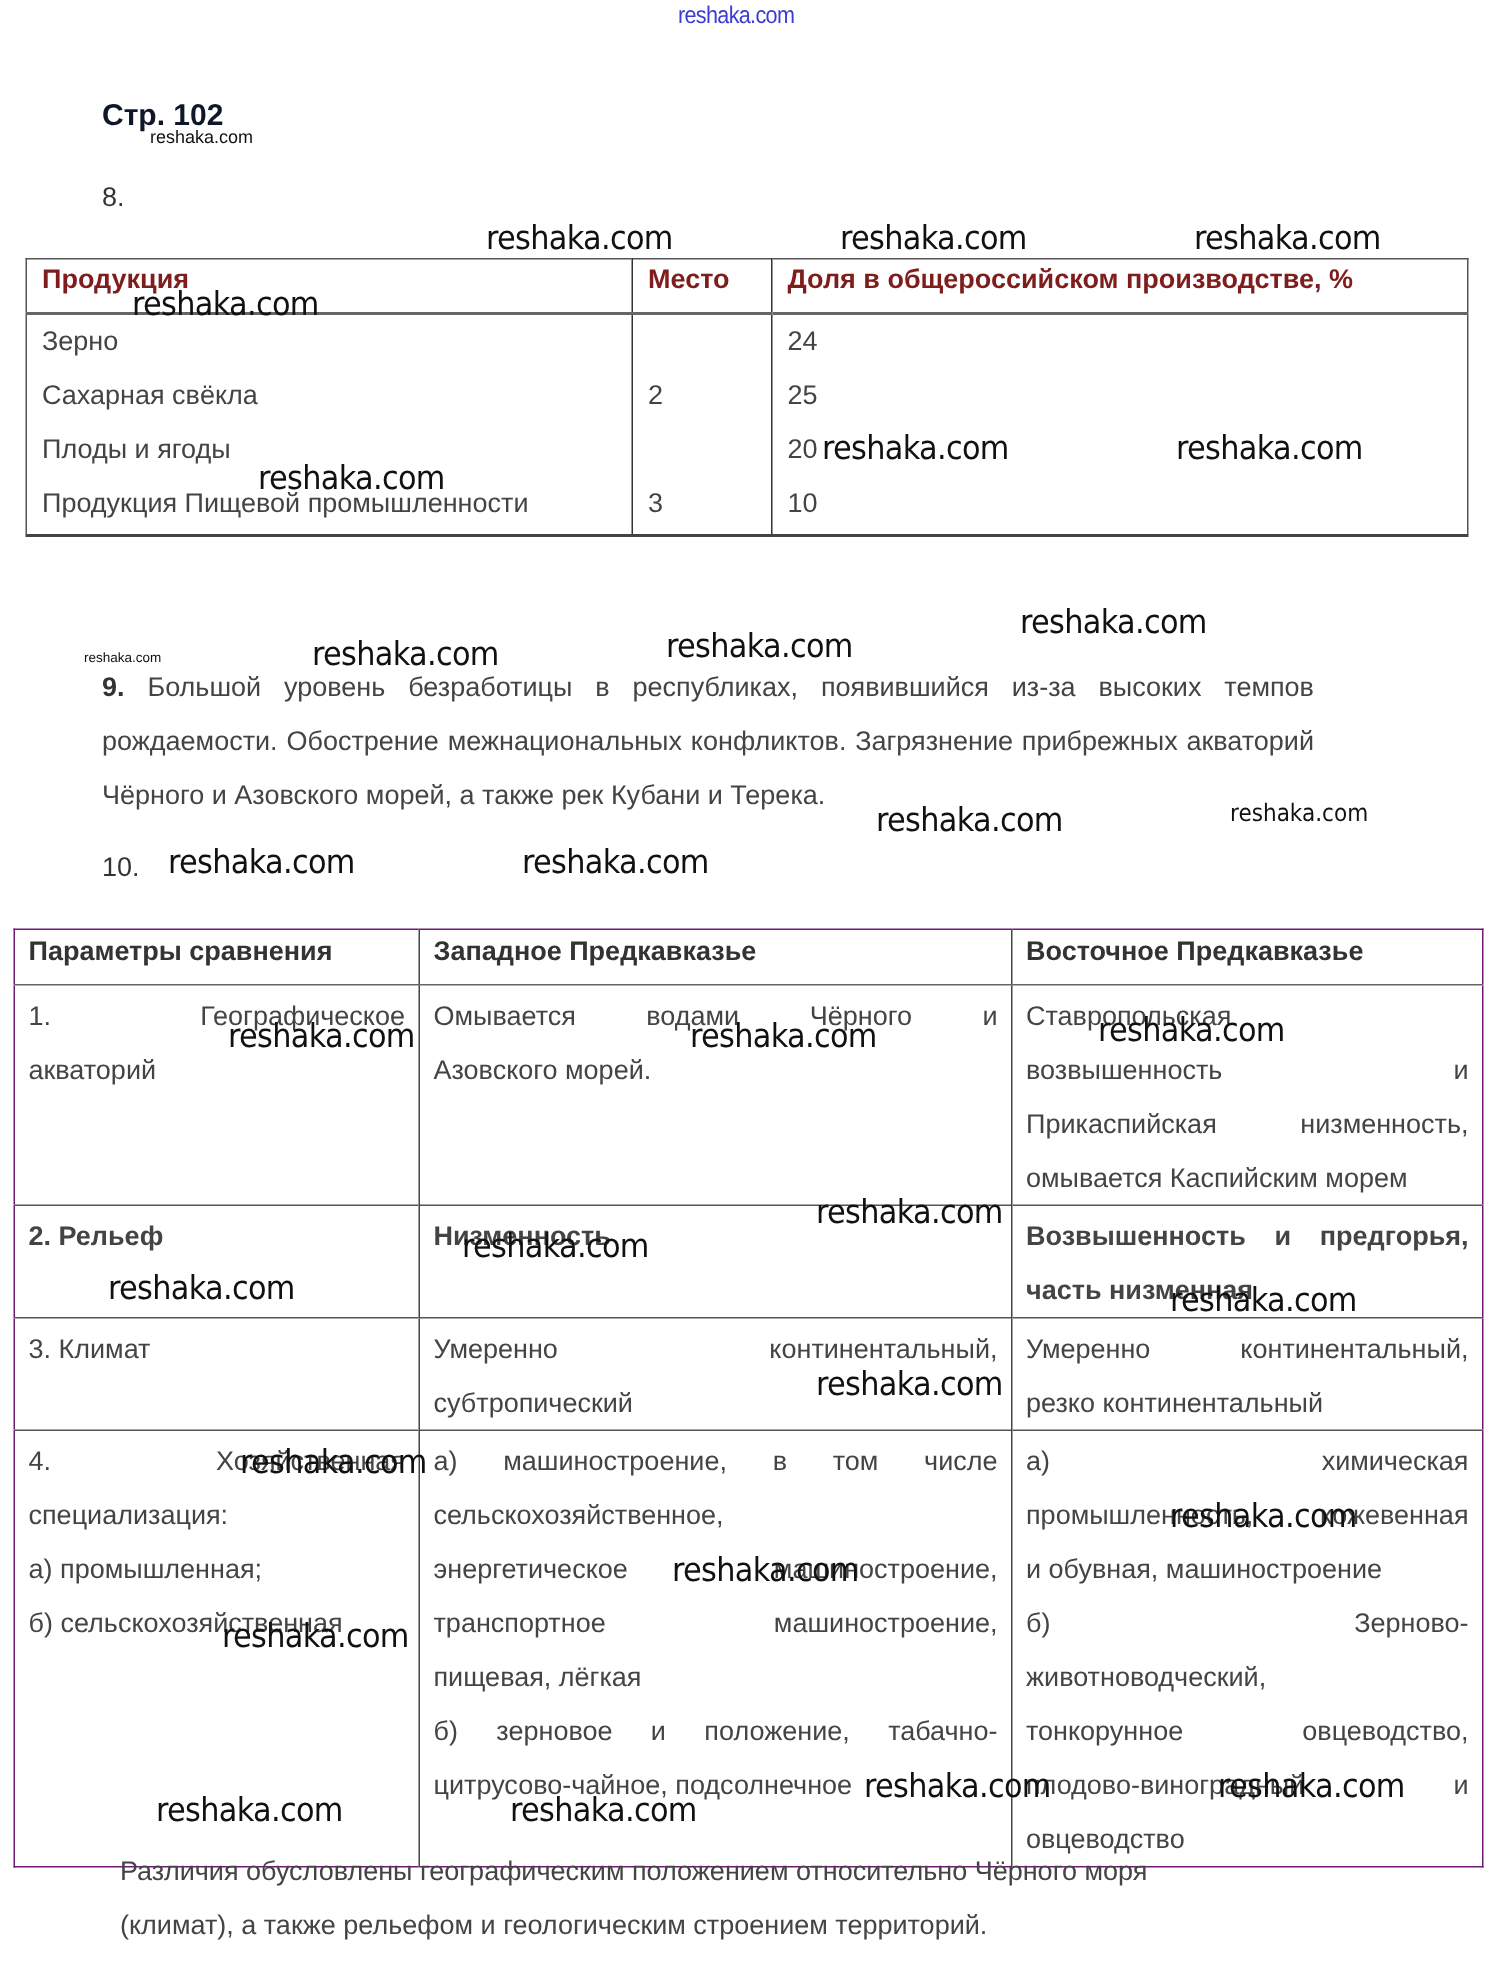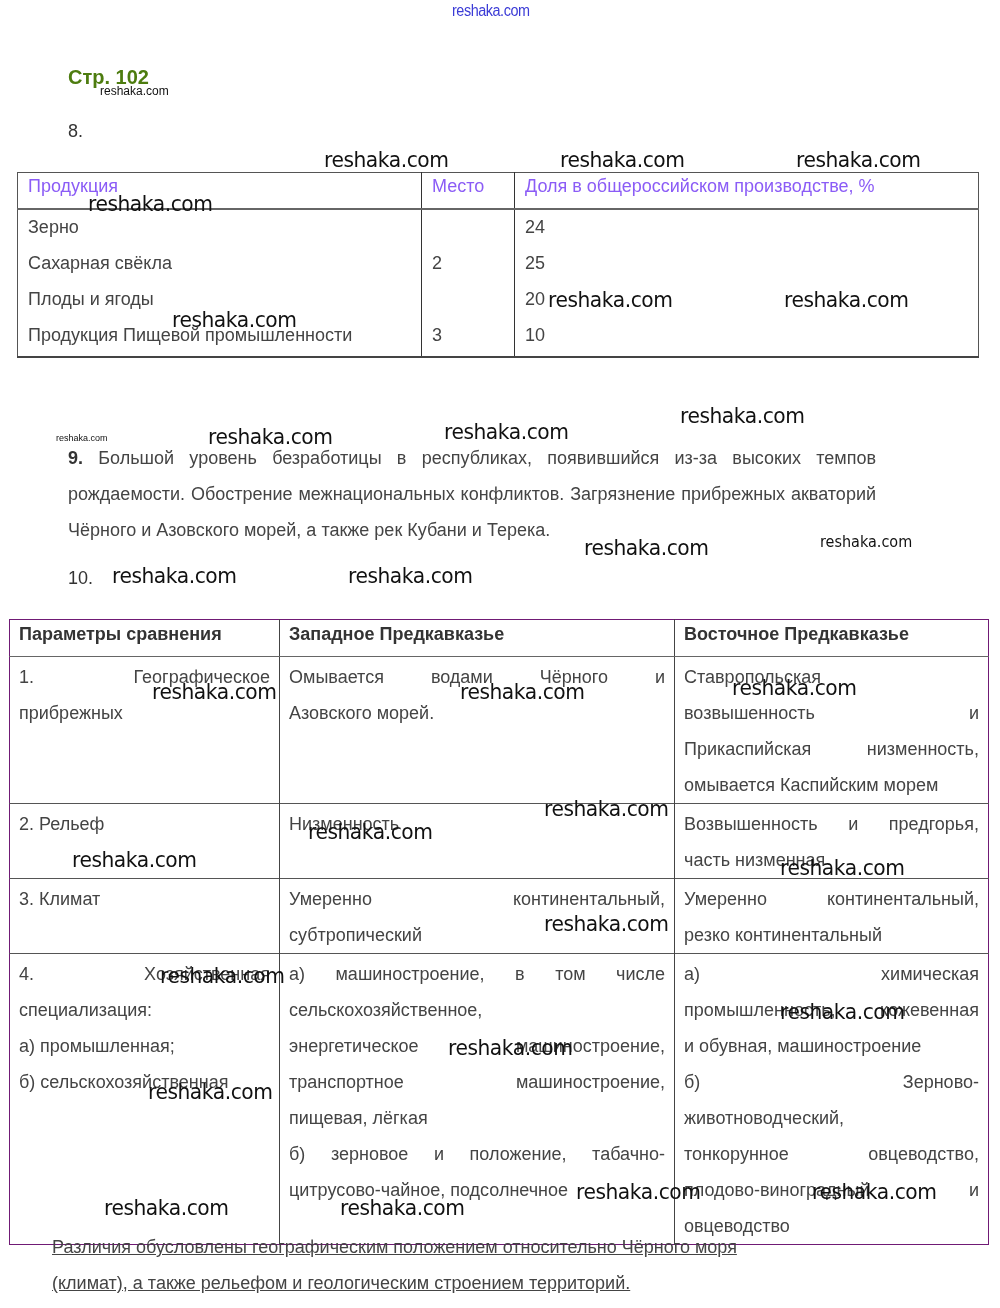--- a/index.html
+++ b/index.html
@@ -1,52 +1,52 @@
 <!DOCTYPE html>
 <html><head>
 <meta charset="utf-8">
 <style>
   html, body { margin: 0; padding: 0; background: #ffffff; }
   body { width: 1000px; height: 1308px; position: relative; overflow: hidden;
          font-family: "Liberation Sans", sans-serif; color: #3a3a3a; }
   .abs { position: absolute; }
   .top-wm { left: 452px; top: 2px; font-size: 16px; color: #3b3bd6; letter-spacing: -0.5px; transform: scaleX(0.9); transform-origin: left top; }
-  .page-title { left: 68px; top: 66px; font-size: 20px; font-weight: bold; color: #4d7c0f; }
+  .page-title { left: 68px; top: 66px; font-size: 20px; font-weight: bold; color: #0f172a; }
   .small-wm { font-size: 12px; color: #111; }
   .tiny-wm { font-size: 9px; color: #111; }
   .qnum { font-size: 18px; color: #333; }
   .wm { font-size: 22px; color: #111; font-family: "DejaVu Sans", sans-serif; letter-spacing: -0.5px; transform: scaleX(0.92); transform-origin: left top; white-space: nowrap; }
   .wm-mid { font-size: 16px; color: #111; font-family: "DejaVu Sans", sans-serif; transform: scaleX(0.9); transform-origin: left top; white-space: nowrap; }
 
   table { border-collapse: collapse; position: absolute; font-size: 18px; color: #444; }
   td, th { vertical-align: top; text-align: left; }
 
   
   .t8 { left: 17px; top: 172px; width: 962px; border: 1px solid #555; border-bottom: 2px solid #444; }
-  .t8 th { font-weight: normal; color: #8b5cf6; padding: 3px 10px 6px 10px; border-bottom: 2px solid #666; height: 26px; }
+  .t8 th { font-weight: bold; color: #7f1d1d; padding: 3px 10px 6px 10px; border-bottom: 2px solid #666; height: 26px; }
   .t8 td { padding: 0 10px; height: 36px; line-height: 30px; }
   .t8 .c1 { width: 383px; border-right: 1px solid #333; }
   .t8 .c2 { width: 72px; border-right: 1px solid #333; }
   .t8 tbody tr:first-child td { padding-top: 2px; }
 
   
   .p9 { left: 68px; top: 440px; width: 808px; font-size: 18px; line-height: 36px; text-align: justify; color: #444; }
   .p9 b { color: #333; }
 
   
   .t10 { left: 9px; top: 619px; width: 980px; border: 1px solid #701a75; }
   .t10 th { font-weight: bold; color: #333; padding: 4px 9px; height: 28px; border-bottom: 1px solid #666; }
   .t10 td { padding: 2px 9px 0 9px; line-height: 36px; text-align: justify; text-align-last: left; }
   .t10 .col1 { width: 251px; border-right: 1px solid #444; }
   .t10 .col2 { width: 376px; border-right: 1px solid #444; }
   .t10 tr.r { border-bottom: 1px solid #555; }
   .t10 .jl { display: block; text-align: justify; text-align-last: justify; }
   .t10 .ll { display: block; }
 
-  .conclusion { left: 52px; top: 1229px; width: 830px; font-size: 18px; line-height: 36px; color: #444; text-decoration: underline; }
+  .conclusion { left: 80px; top: 1229px; width: 830px; font-size: 18px; line-height: 36px; color: #444; }
 </style>
 </head>
 <body>
 
 <div class="abs top-wm">reshaka.com</div>
 
 <div class="abs page-title">Стр. 102</div>
 <div class="abs small-wm" style="left:100px; top:84px;">reshaka.com</div>
 
 <div class="abs qnum" style="left:68px; top:121px;">8.</div>
@@ -96,34 +96,34 @@
     <tr>
       <th class="col1">Параметры сравнения</th>
       <th class="col2">Западное Предкавказье</th>
       <th>Восточное Предкавказье</th>
     </tr>
   </thead>
   <tbody>
     <tr class="r" style="height:143px;">
       <td class="col1">
         <span class="jl">1. Географическое</span>
-        <span class="ll">прибрежных</span>
+        <span class="ll">акваторий</span>
       </td>
       <td class="col2">
         <span class="jl">Омывается водами Чёрного и</span>
         <span class="ll">Азовского морей.</span>
       </td>
       <td>
         <span class="ll">Ставропольская</span>
         <span class="jl">возвышенность и</span>
         <span class="jl">Прикаспийская низменность,</span>
         <span class="ll">омывается Каспийским морем</span>
       </td>
     </tr>
-    <tr class="r" style="height:72px;">
+    <tr class="r" style="height:72px;font-weight:bold;">
       <td class="col1">
         <span class="ll">2. Рельеф</span>
       </td>
       <td class="col2">
         <span class="ll">Низменность</span>
       </td>
       <td>
         <span class="jl">Возвышенность и предгорья,</span>
         <span class="ll">часть низменная</span>
       </td>

